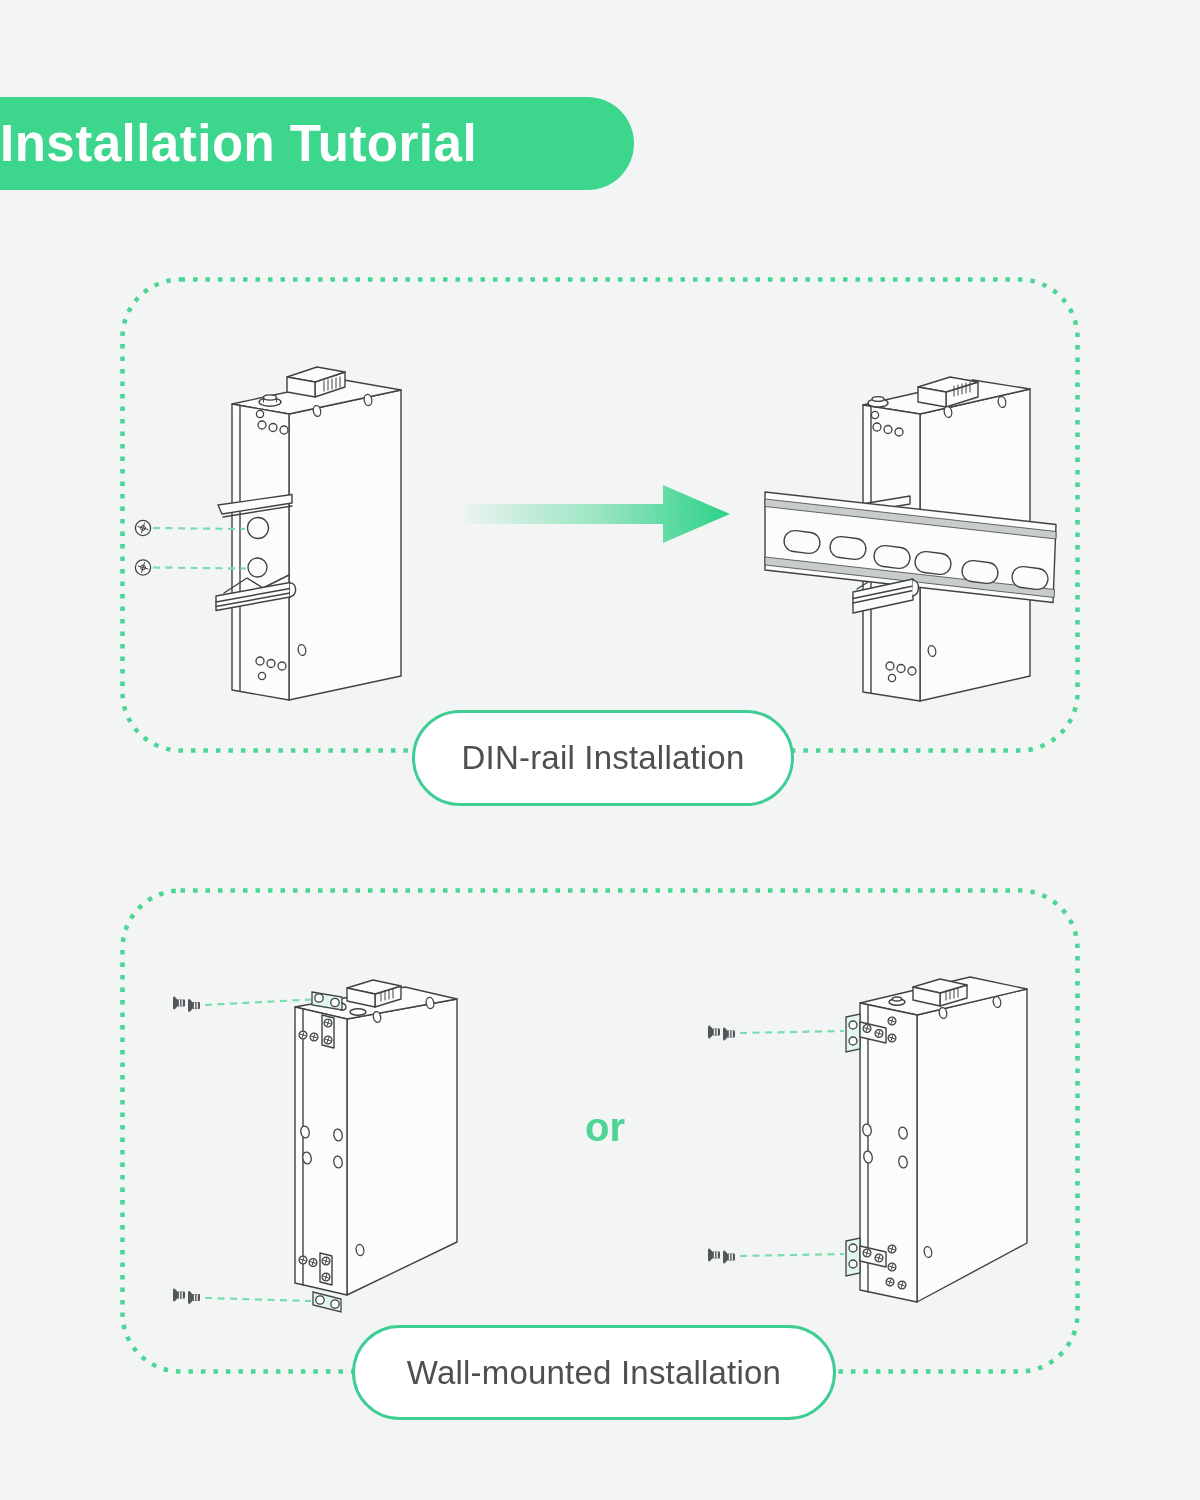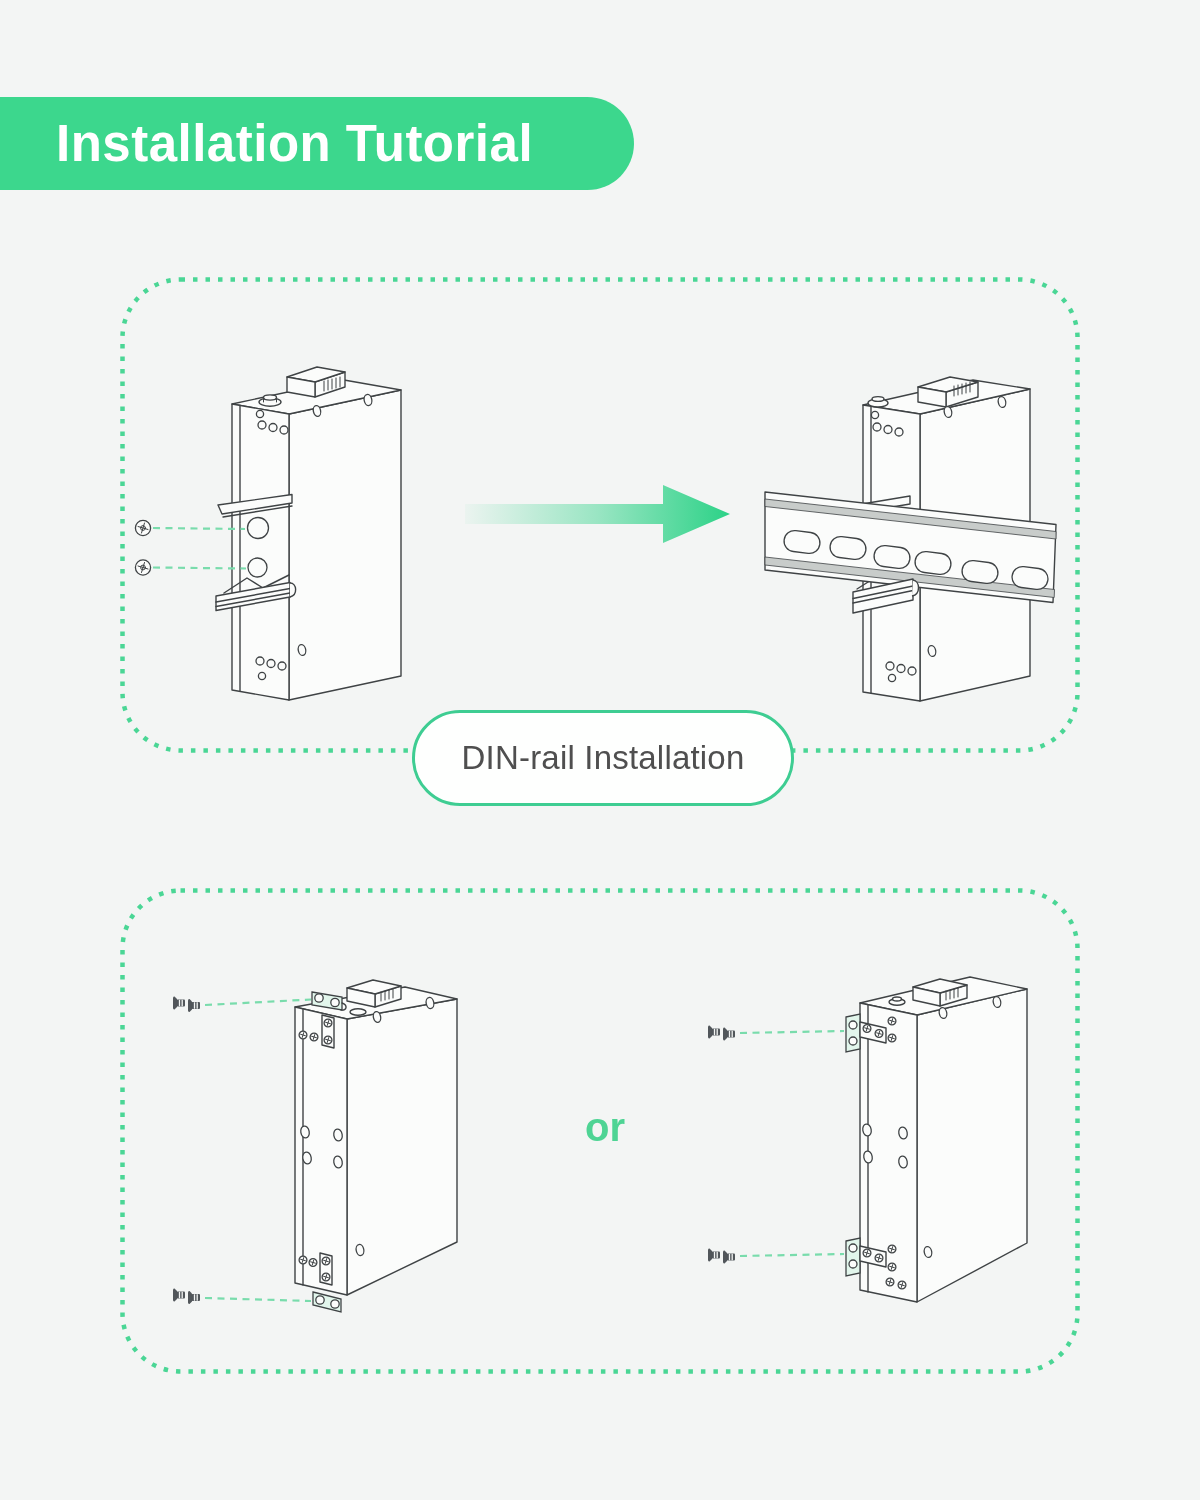--- a/index.html
+++ b/index.html
@@ -2,21 +2,21 @@
 <html style="--bg: #F3F5F4; --green: #3CD78D; --header_text: #FFFFFF; --dash: #4AD695; --pill_border: #3ECD92; --label_text: #4F4F4F; --or_color: #4ED494; --leader: #79DCAC; --line: #3F4345; --face: #FBFCFB; --bracket: #E2F6EC; --screw: #51565A; --arrow: #2CD287;"><head>
 <meta charset="utf-8">
 <style>
   html,body{margin:0;padding:0;}
   body{font-family:"Liberation Sans", sans-serif;}
   .stage{position:relative;width:1200px;height:1500px;background:var(--bg,#F3F5F4);overflow:hidden;}
   .abs{position:absolute;}
   .header-pill{left:0;top:97px;width:634px;height:93px;background:var(--green,#3CD78D);
     border-radius:0 47px 47px 0;display:flex;align-items:center;z-index:4;}
   .header-pill span{color:var(--header_text,#fff);font-size:51px;font-weight:bold;
-    padding-left:56px;letter-spacing:.5px;}
+    letter-spacing:.5px;}
   .dash-box{z-index:1;}
   .dashrect{fill:none;stroke:var(--dash,#4AD695);stroke-width:4.5px;stroke-dasharray:4.5 8;}
   .illus{z-index:2;}
   .label-pill{background:#FEFFFE;border:3.5px solid var(--pill_border,#3ECD92);border-radius:50px;
     display:flex;align-items:center;justify-content:center;z-index:5;}
   .label-pill span{color:var(--label_text,#4F4F4F);font-size:33px;letter-spacing:.2px;}
   .or{color:var(--or_color,#4ED494);font-size:40px;font-weight:bold;z-index:3;text-align:center;}
   
   .ln{fill:none;stroke:var(--line,#3F4345);stroke-width:1.4px;stroke-linecap:round;stroke-linejoin:round;}
   .lnt{fill:none;stroke:var(--line,#3F4345);stroke-width:1px;stroke-linecap:round;}
@@ -287,14 +287,17 @@
       <use href="#screwT" transform="translate(190,317)"></use>
       <use href="#screwT" transform="translate(202,320)"></use>
     </g>
     <g>
       <use href="#screwS" transform="translate(8,283)"></use>
       <use href="#screwS" transform="translate(23,285)"></use>
     </g>
     <path class="leader" d="M40,291 L144,289"></path>
   </svg>
 
+  <div class="abs label-pill" style="left:352px;top:1325px;width:478px;height:89px">
+    <span>Wall-mounted Installation</span>
+  </div>
 
 </div>
 
 </body></html>

